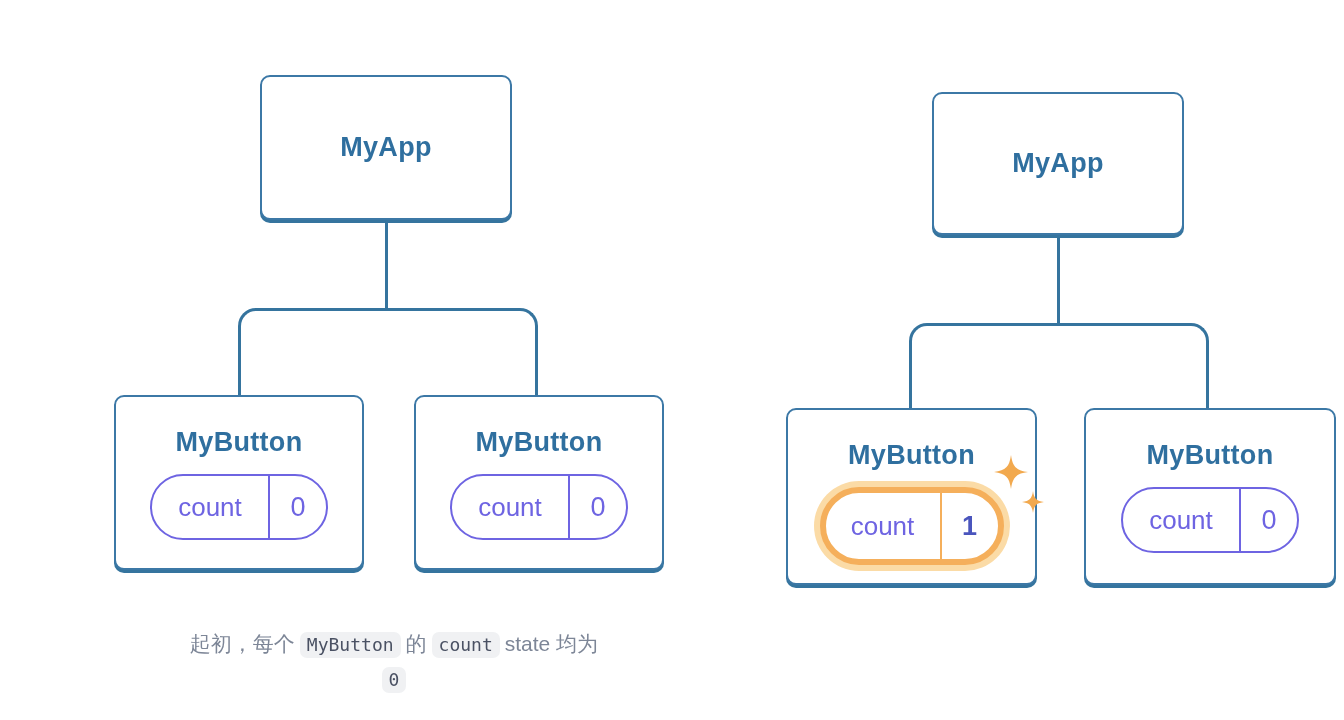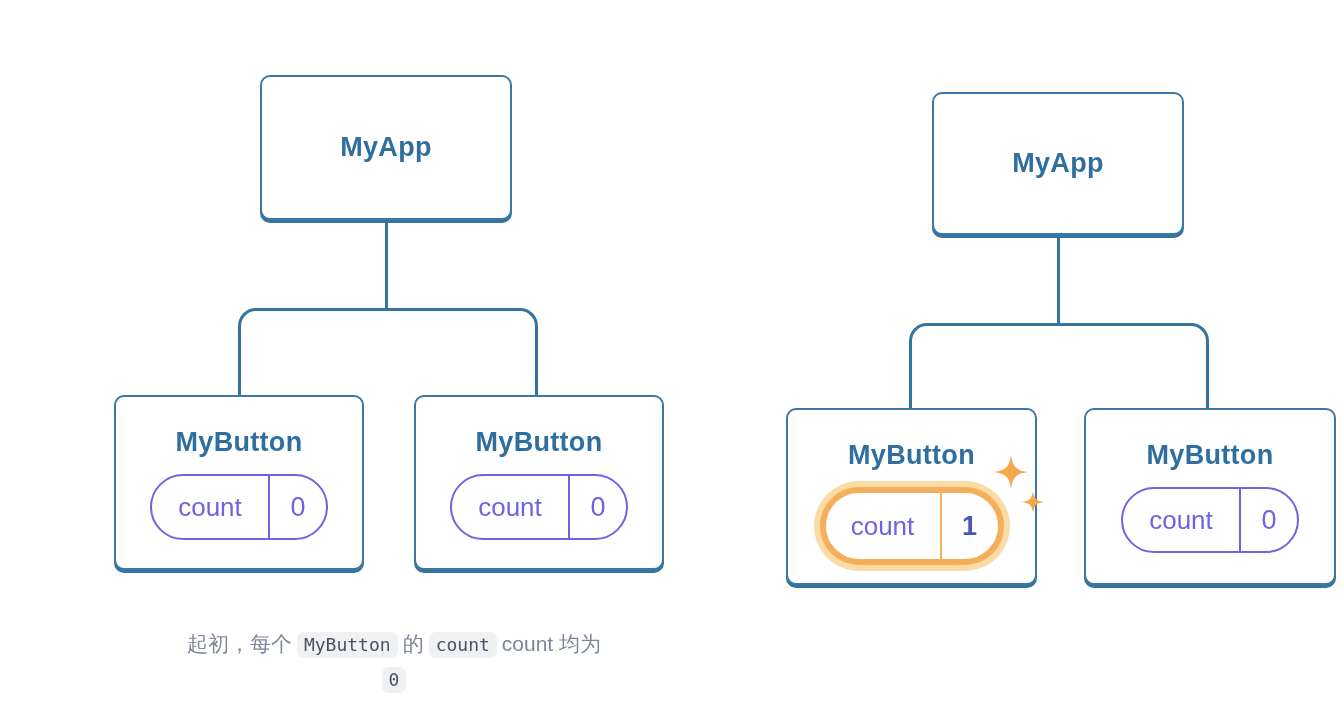--- a/index.html
+++ b/index.html
@@ -100,21 +100,21 @@
   <div class="node child d0-childB">
     <span class="node-title">MyButton</span>
     <div class="pill-wrap">
       <div class="pill">
         <span class="pill-key">count</span>
         <span class="pill-value">0</span>
       </div>
     </div>
   </div>
 
-  <p class="caption d0-cap"><span>起初，每个</span><span class="code">MyButton</span><span>的</span><span class="code">count</span><span>count 均为</span><br><span class="code">0</span></p>
+  <p class="caption d0-cap"><span>起初，每个</span><span class="code">MyButton</span><span>的</span><span class="code">count</span><span>state 均为</span><br><span class="code">0</span></p>
 
   <div class="node d1-root">
     <span class="node-title">MyApp</span>
   </div>
   <div class="stem d1-stem"></div>
   <div class="branch d1-branch"></div>
 
   <div class="node child d1-childA">
     <span class="node-title">MyButton</span>
     <div class="pill-wrap">

